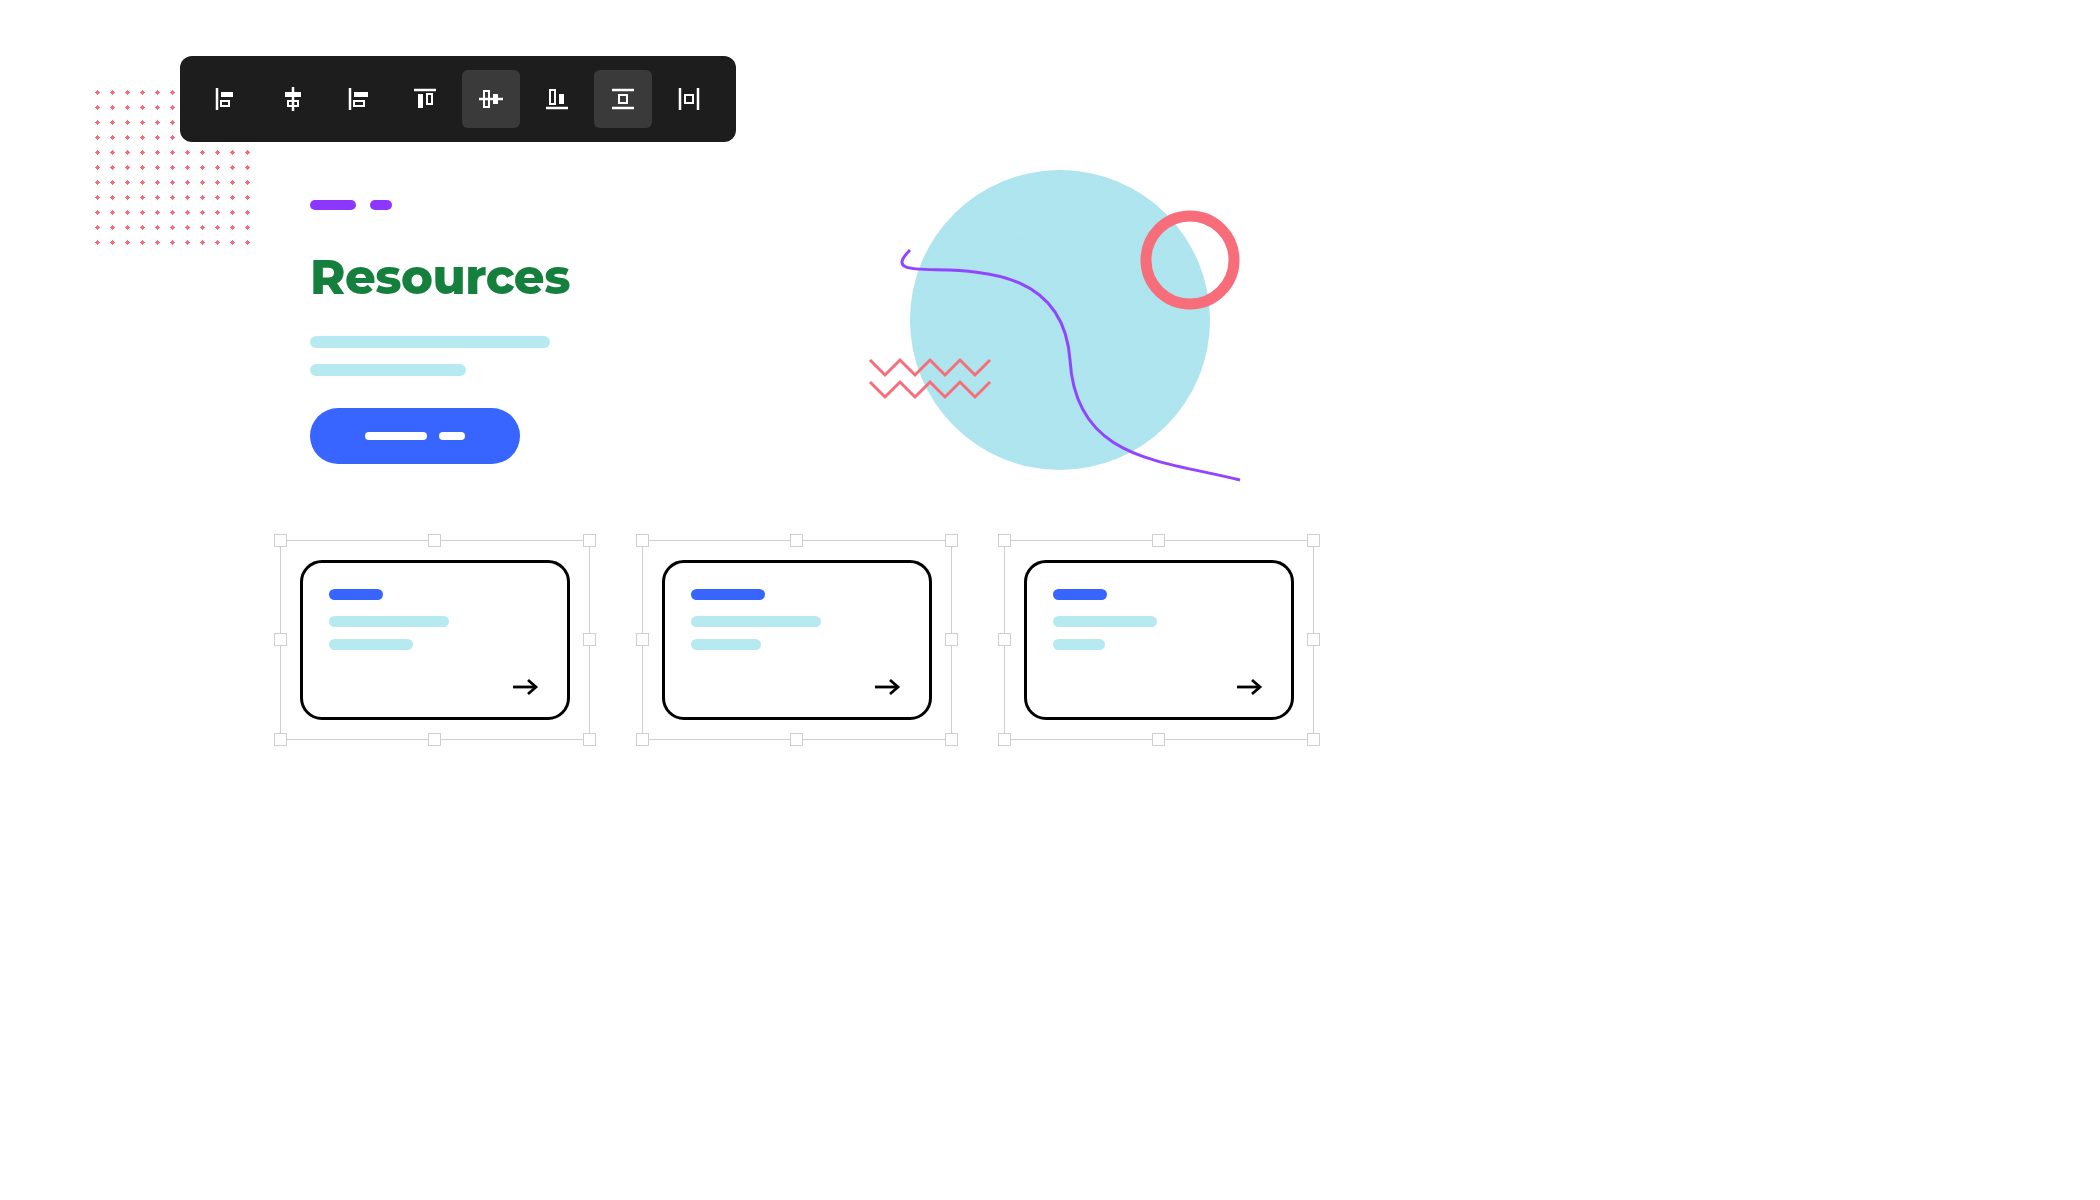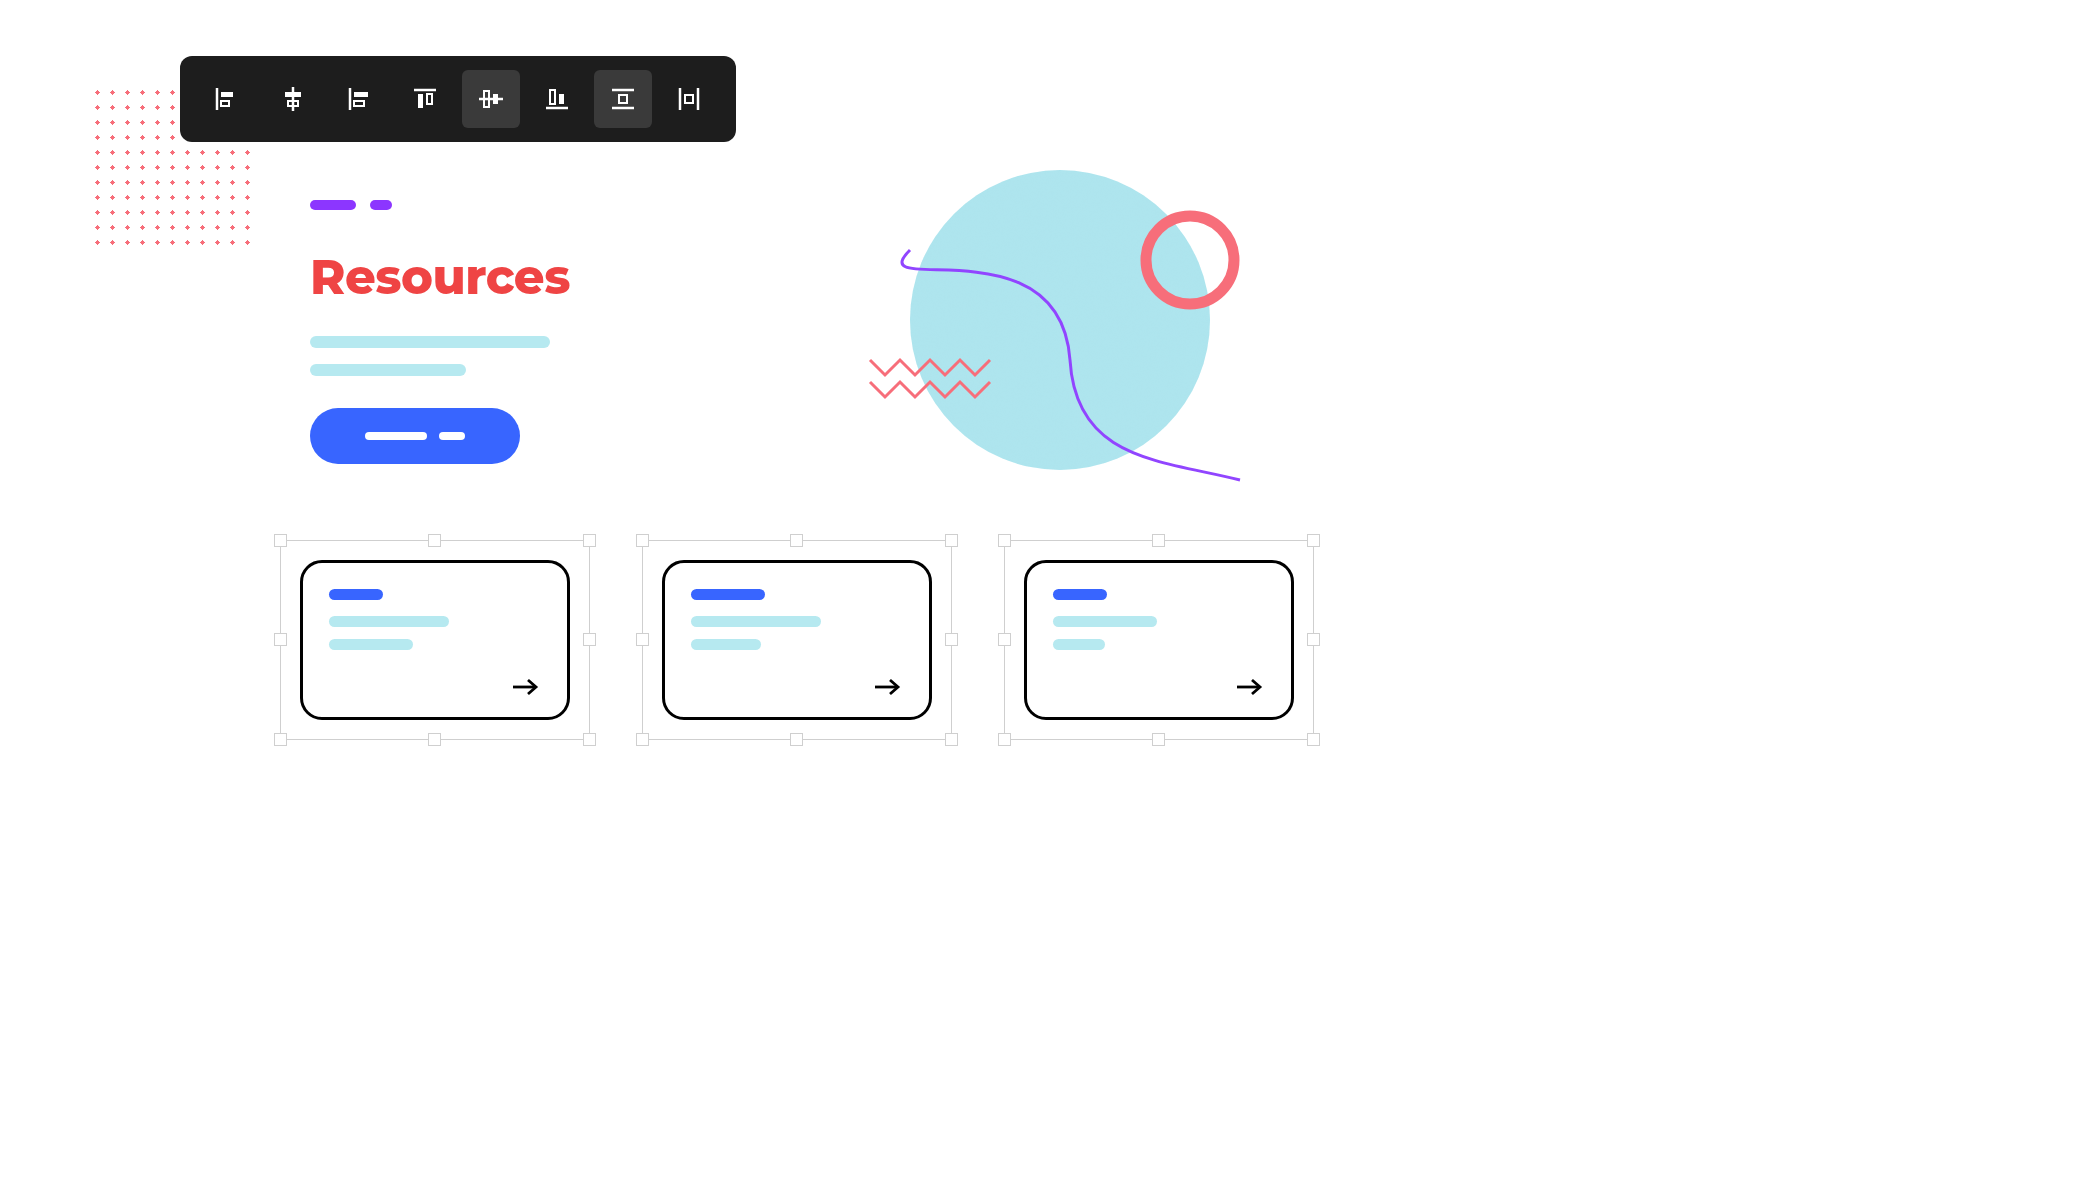--- a/index.html
+++ b/index.html
@@ -74,21 +74,21 @@
   }
   .accent-bar {
     height: 10px;
     border-radius: 6px;
     background: var(--c-purple);
   }
   .hero h1 {
     font-size: 48px;
     font-weight: 800;
     margin: 0 0 30px 0;
-    color: #ef4444;
+    color: #15803d;
     letter-spacing: -0.5px;
   }
   .placeholder-line {
     height: 12px;
     border-radius: 8px;
     background: var(--c-lightblue);
     margin-bottom: 16px;
   }
   .cta {
     margin-top: 32px;

